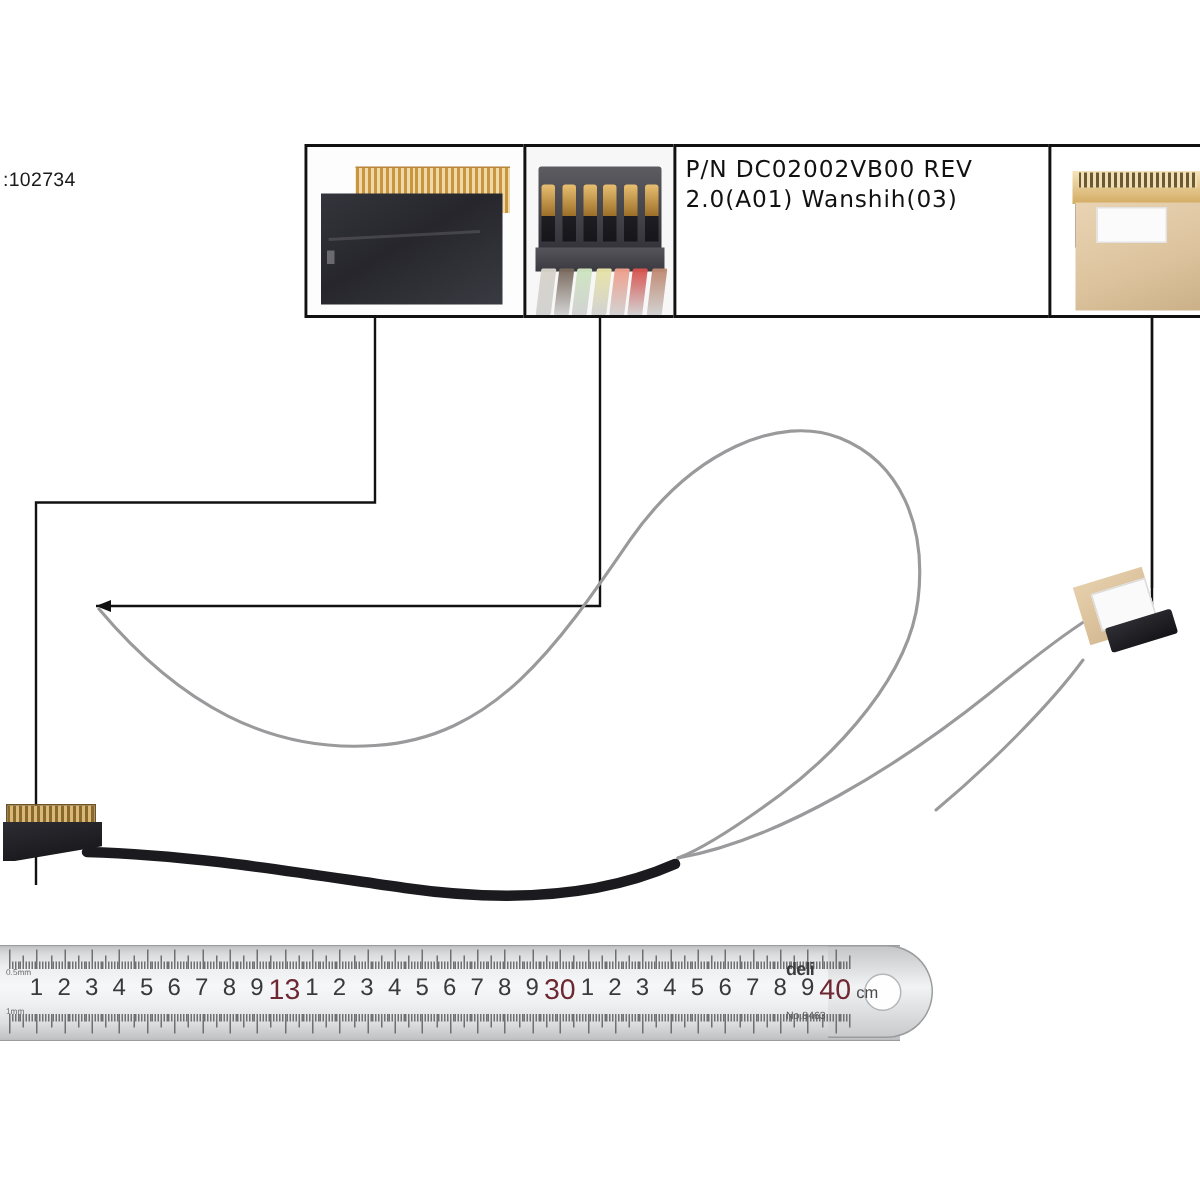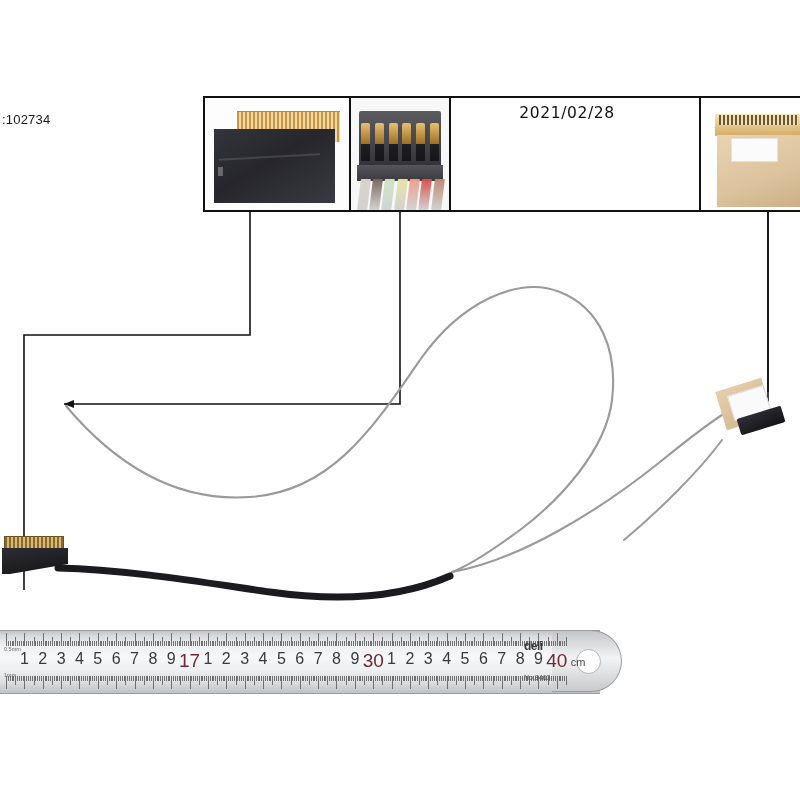--- a/index.html
+++ b/index.html
@@ -192,21 +192,22 @@
           <div class="wire" style="background: linear-gradient(rgb(233, 228, 168), rgba(0, 0, 0, 0.15));"></div>
           <div class="wire" style="background: linear-gradient(rgb(240, 160, 140), rgba(0, 0, 0, 0.15));"></div>
           <div class="wire" style="background: linear-gradient(rgb(217, 83, 79), rgba(0, 0, 0, 0.15));"></div>
           <div class="wire" style="background: linear-gradient(rgb(192, 138, 114), rgba(0, 0, 0, 0.15));"></div>
         </div>
     </div>
   </div>
 
   <div class="inset" id="inset-label">
     <div class="label-inner">
-      <div class="label-line center">2021/02/28</div>
+      <div class="label-line">P/N DC02002VB00 REV</div>
+      <div class="label-line">2.0(A01) Wanshih(03)</div>
     </div>
   </div>
 
   <div class="inset" id="inset-right">
     <div class="ri-wrap">
       <div class="ri-dark2"></div>
       <div class="ri-gold"></div>
       <div class="ri-teeth"></div>
       <div class="ri-beige"></div>
       <div class="ri-white"></div>
@@ -836,21 +837,21 @@
     <div class="nums" id="ruler-nums">
         <div class="num" style="left: 24.3607px;">1</div>
         <div class="num" style="left: 42.7213px;">2</div>
         <div class="num" style="left: 61.082px;">3</div>
         <div class="num" style="left: 79.4426px;">4</div>
         <div class="num" style="left: 97.8033px;">5</div>
         <div class="num" style="left: 116.164px;">6</div>
         <div class="num" style="left: 134.525px;">7</div>
         <div class="num" style="left: 152.885px;">8</div>
         <div class="num" style="left: 171.246px;">9</div>
-        <div class="num major" style="left: 189.607px;">17</div>
+        <div class="num major" style="left: 189.607px;">13</div>
         <div class="num" style="left: 207.967px;">1</div>
         <div class="num" style="left: 226.328px;">2</div>
         <div class="num" style="left: 244.689px;">3</div>
         <div class="num" style="left: 263.049px;">4</div>
         <div class="num" style="left: 281.41px;">5</div>
         <div class="num" style="left: 299.77px;">6</div>
         <div class="num" style="left: 318.131px;">7</div>
         <div class="num" style="left: 336.492px;">8</div>
         <div class="num" style="left: 354.852px;">9</div>
         <div class="num major" style="left: 373.213px;">30</div>

